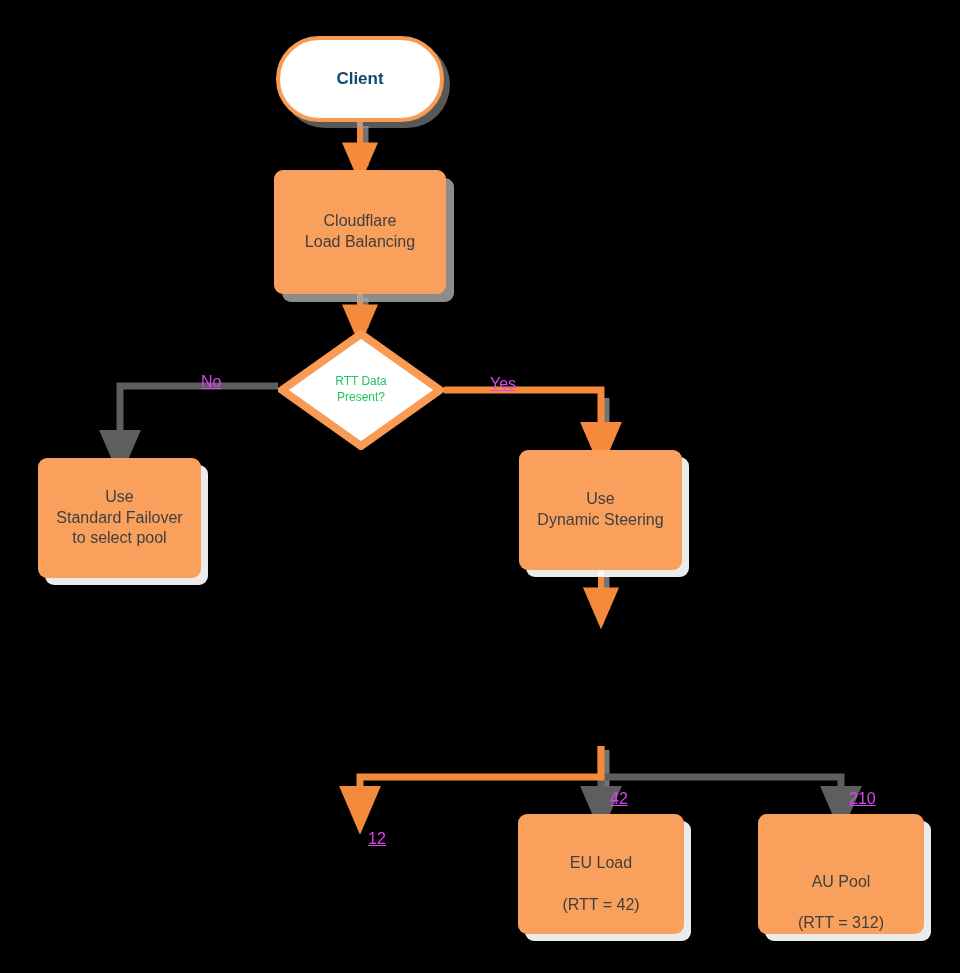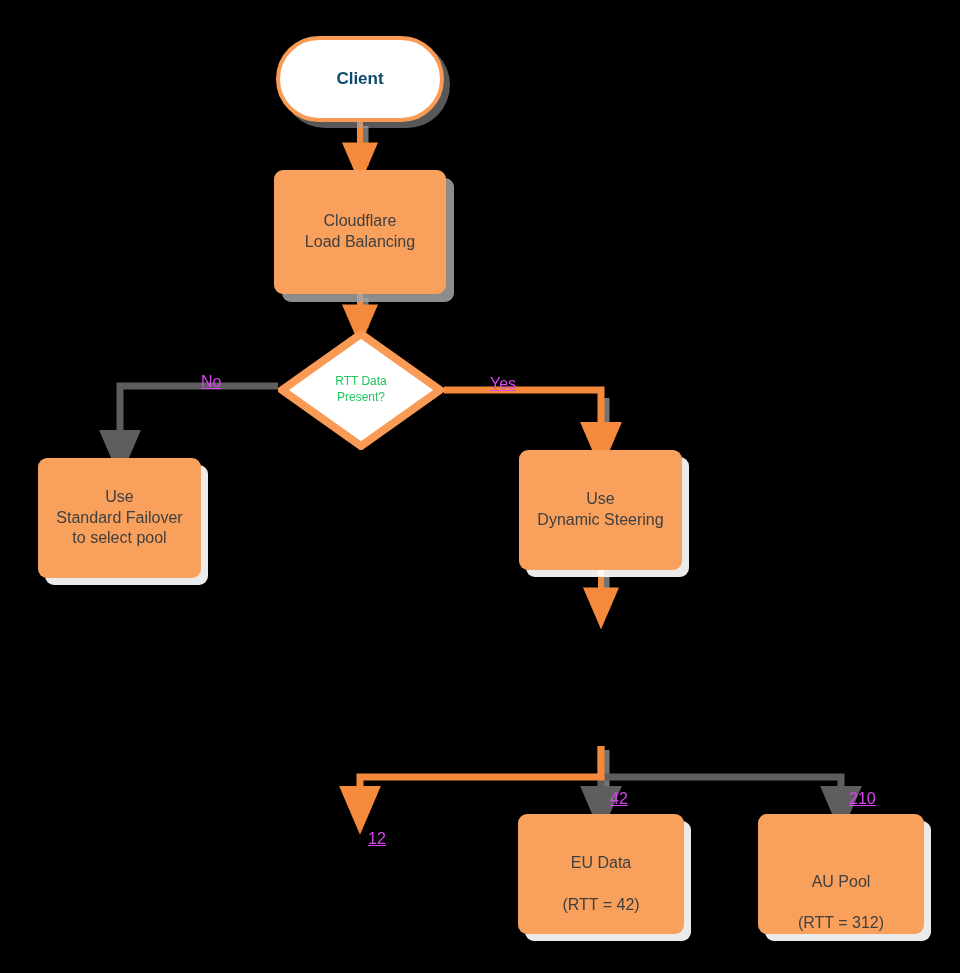--- a/index.html
+++ b/index.html
@@ -160,21 +160,21 @@
   </div>
 
 
   <div class="edge-label" style="left:368px; top:790px;margin-top:40px;">12</div>
   <div class="edge-label" style="left:610px; top:790px;">42</div>
   <div class="edge-label" style="left:849px; top:790px;">210</div>
 
 
   <div class="node n-process shadow-white" style="left:518px; top:814px; width:166px; height:120px;">
     <span class="label">
-      <span>EU Data</span><br>
+      <span>EU Load</span><br>
       <span>(RTT = 42)</span>
     </span>
   </div>
 
   <div class="node n-process shadow-white" style="left:758px; top:814px; width:166px; height:120px;align-items:flex-end;">
     <span class="label">
       <span>AU Pool</span><br>
       <span>(RTT = 312)</span>
     </span>
   </div>

